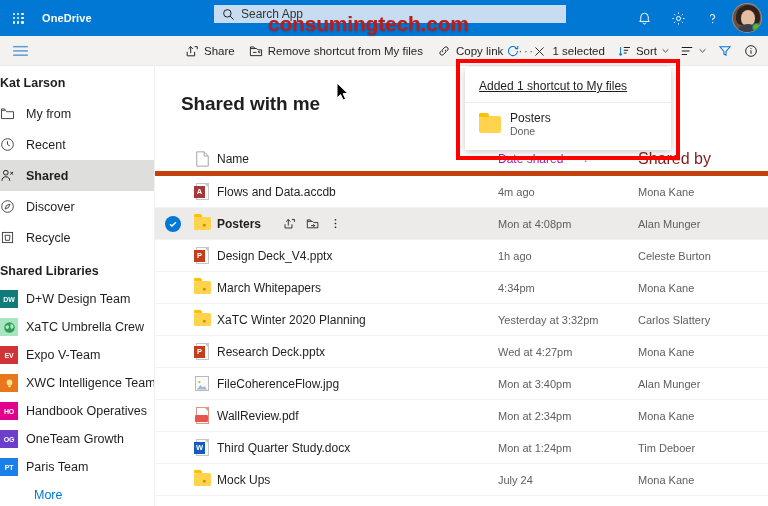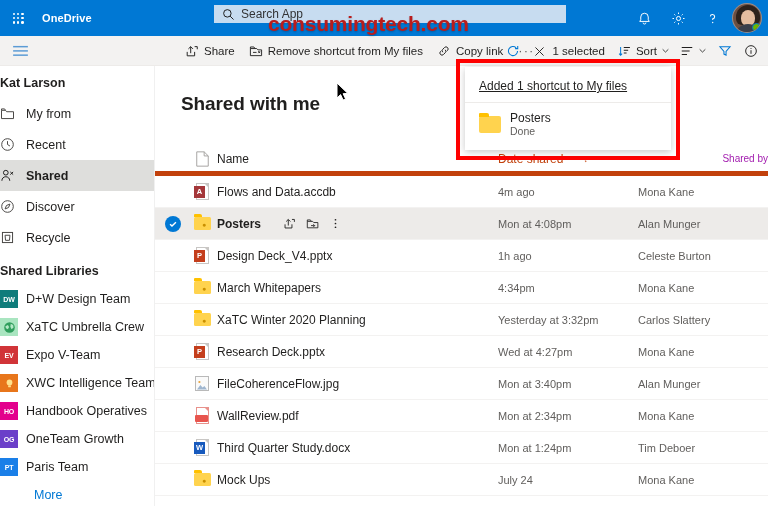--- a/index.html
+++ b/index.html
@@ -162,22 +162,22 @@
   }
 
   .list-head {
     position: absolute; top: 80px; left: 0; width: 613px; height: 30px;
     display: flex; align-items: center;
     border-bottom: 5px solid #c2410c;
   }
   .col-check { width: 32px; flex: 0 0 32px; }
   .col-icon { width: 30px; flex: 0 0 30px; display:flex; align-items:center; justify-content:center; }
   .col-name { flex: 1 1 auto; font-size: 12px; color: #201f1e; }
-  .col-date { width: 140px; flex: 0 0 140px; font-size: 12px; color: #c2410c; display:flex; align-items:center; gap:20px; }
-  .col-by { width: 130px; flex: 0 0 130px; font-size: 10px; color: #a21caf; text-align: right; }
+  .col-date { width: 140px; flex: 0 0 140px; font-size: 12px; color: #a21caf; display:flex; align-items:center; gap:20px; }
+  .col-by { width: 130px; flex: 0 0 130px; font-size: 16px; color: #7f1d1d; }
 
   .rows { position: absolute; top: 110px; left: 0; width: 613px; }
   .row {
     display: flex; align-items: center; height: 32px;
     border-bottom: 1px solid #f3f2f1;
     cursor: pointer;
   }
   .row.selected { background: #edebe9; }
   .row .r-name { flex: 1 1 auto; font-size: 12px; color: #201f1e; display: flex; align-items: flex-start; }
   .row.selected .r-name .fname { font-weight: 700; }

